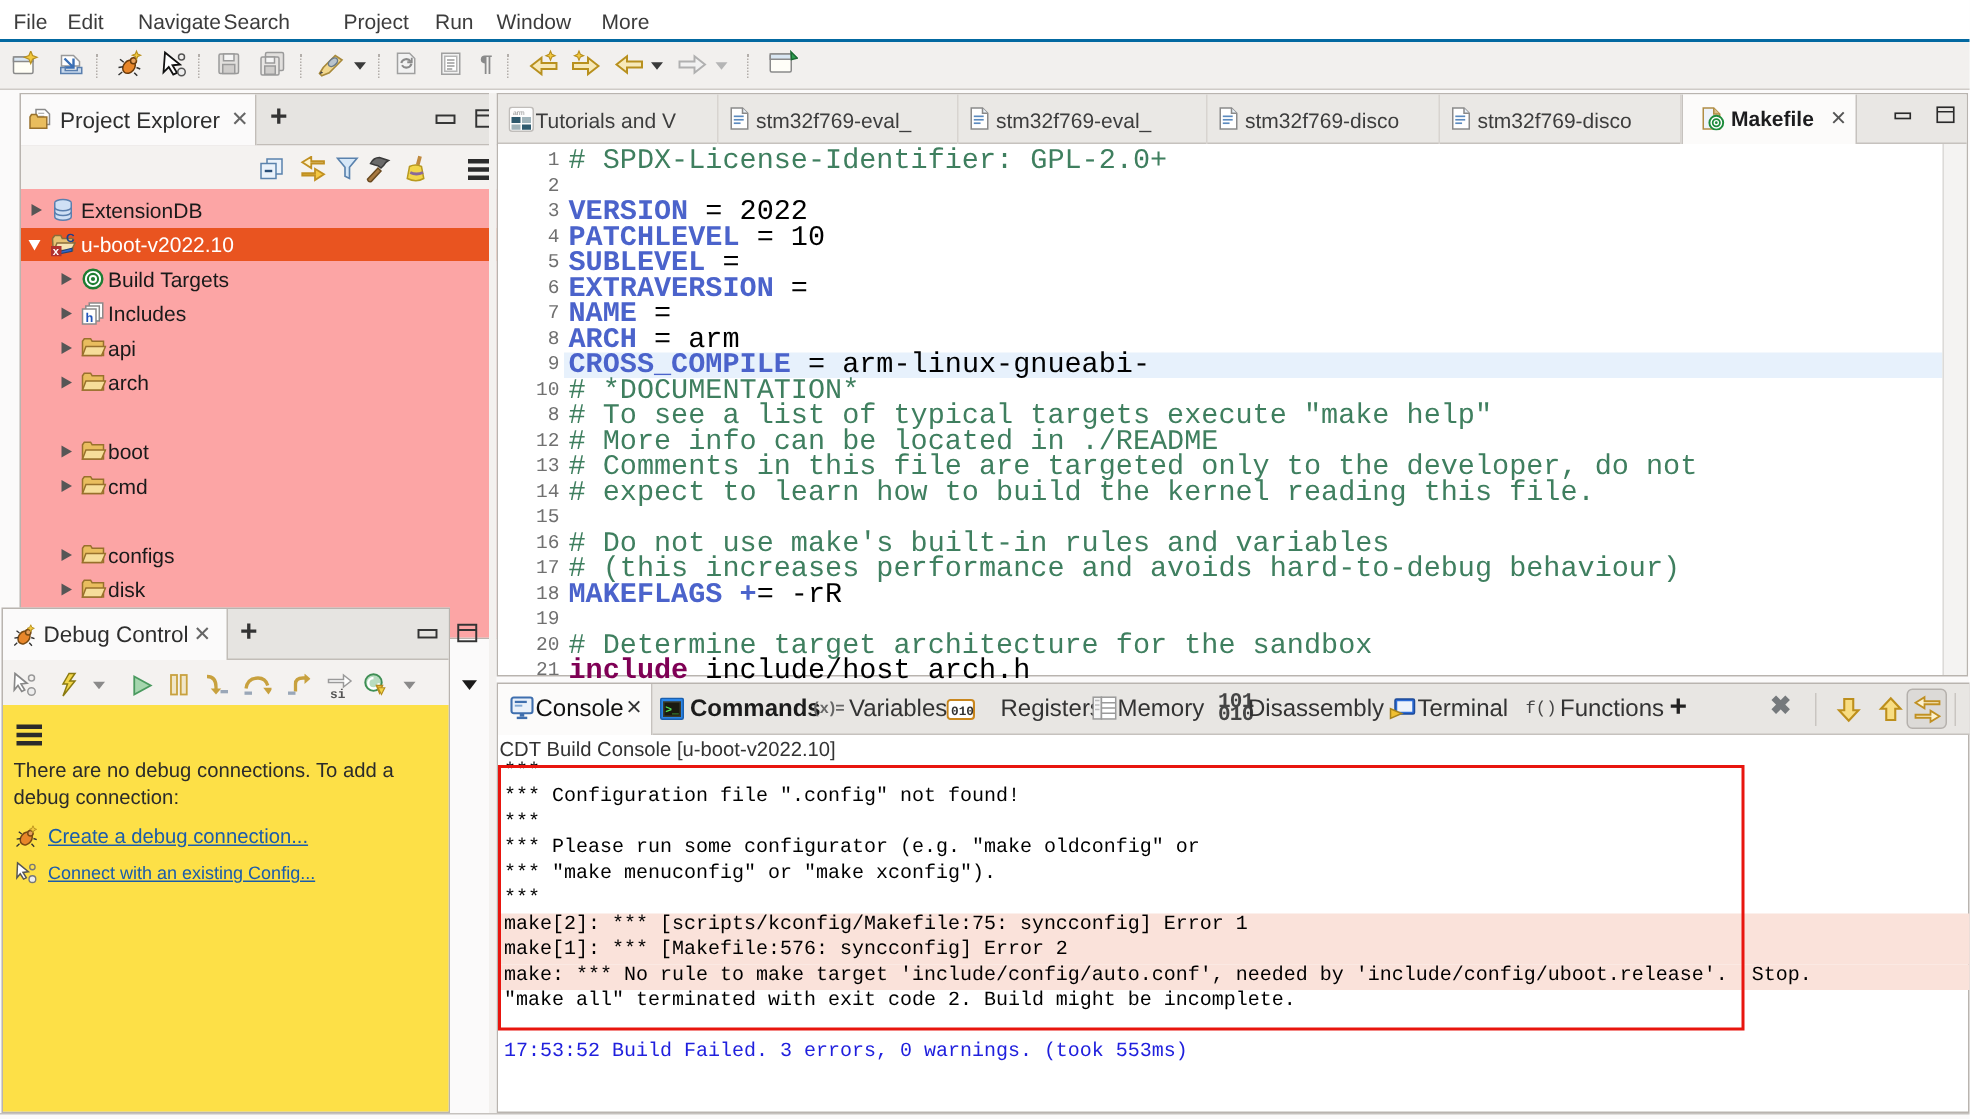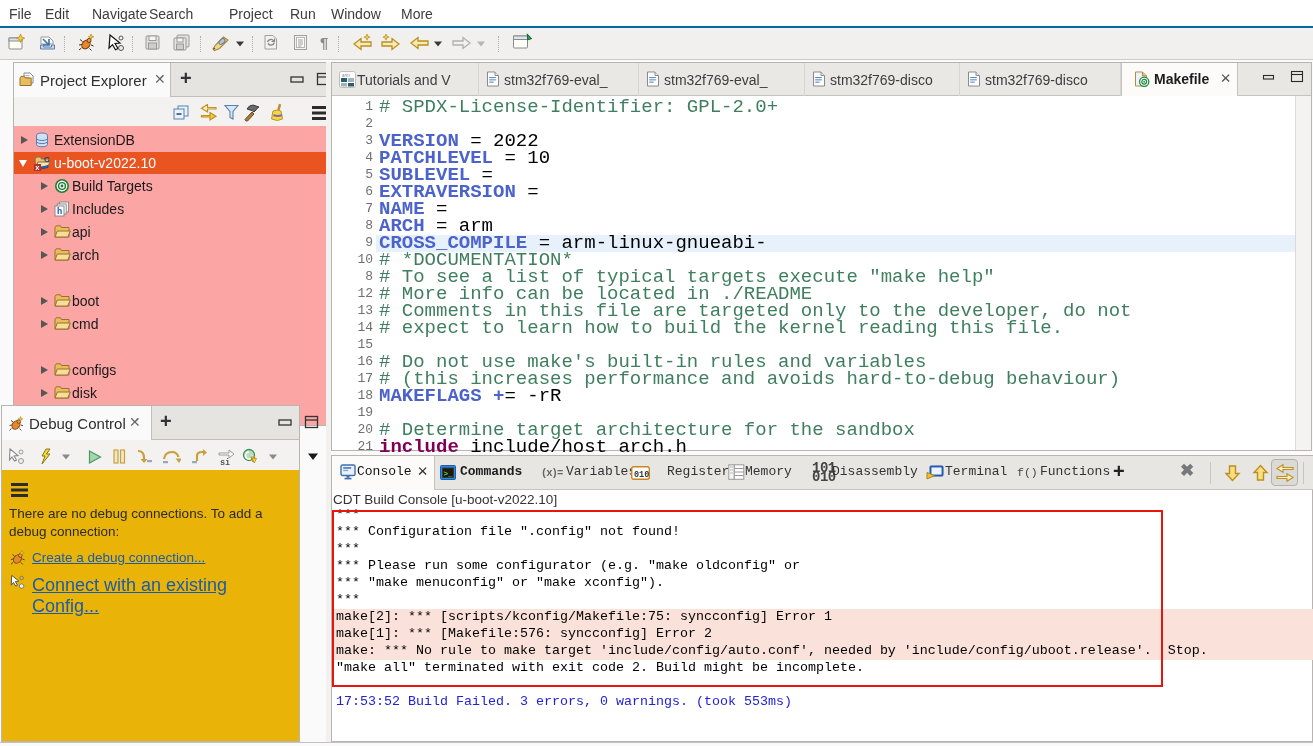--- a/index.html
+++ b/index.html
@@ -33,21 +33,21 @@
 #gutter { position:absolute; top:33px; left:0; width:15px; bottom:0; background:#f7f6f5; border-right:1px solid #eceae8; }
 .lnum { position:absolute; width:26px; text-align:right; font-family:"Liberation Mono",monospace; font-size:13px; color:#707070; }
 .cline { position:absolute; left:47px; font-family:"Liberation Mono",monospace; font-size:19px; line-height:17px; white-space:pre; color:#000; }
 .cm { color:#3f7f5f; }
 .mk { color:#4b63cb; font-weight:bold; }
 .kw { color:#7f0055; font-weight:bold; }
 
 
 #console { position:absolute; left:331px; top:455px; width:982px; height:287px; background:#ffffff; border:1px solid #b9b4af; }
 #contabs { position:absolute; top:0; left:0; width:981px; height:34px; background:#e8e6e3; border-bottom:1px solid #c6c2be; }
-.ctab { position:absolute; top:8px; font-size:13px; color:#333; white-space:nowrap;font-family:Liberation Mono, monospace; }
+.ctab { position:absolute; top:8px; font-size:16px; color:#333; white-space:nowrap; }
 #conlabel { position:absolute; top:36px; left:1px; font-size:13.5px; color:#333; }
 .conline { position:absolute; left:4px; font-family:"Liberation Mono",monospace; font-size:13.33px; white-space:pre; color:#000; }
 .pinkrow { position:absolute; left:0; width:981px; height:17px; background:#fae2da; }
 #redbox { position:absolute; left:0px; top:54px; width:831px; height:177px; border:2px solid #e8150e; }
 </style>
 </head>
 <body>
 <div id="root">
 
 <div id="menubar">
@@ -348,38 +348,38 @@
         <path d="M9 12 h6 v3 h-6 z" fill="none" stroke="none"></path>
         <path d="M10 10.5 h4.5 l-2.2 4.5 z" fill="#f3d64a" stroke="#b8901e" stroke-width="0.8"></path>
       </svg>
 <svg class="abs" style="left:266px;top:47px" width="10" height="8" viewBox="0 0 10 8">
         <path d="M1 1.5 h8 l-4 5 z" fill="#8a8a8a"></path>
       </svg>
 <svg class="abs" style="left:305px;top:46px" width="12" height="9" viewBox="0 0 12 9">
         <path d="M1 1.5 h10 l-5 6.5 z" fill="#1a1a1a"></path>
       </svg>
 
-  <div class="abs" style="left:0; top:64px; right:0; bottom:0; background:#eab308;">
+  <div class="abs" style="left:0; top:64px; right:0; bottom:0; background:#fde047;">
     <svg class="abs" style="left:8px;top:12px" width="20" height="16" viewBox="0 0 20 16">
           <path d="M1 2.5 h17 M1 8 h17 M1 13.5 h17" stroke="#2b2b2b" stroke-width="3"></path>
         </svg>
     <div class="abs" style="left:7px; top:35px; font-size:13.5px; color:#2b2b2b; width:278px; line-height:18px;">There are no debug connections. To add a debug connection:</div>
     <svg class="abs" style="left:7px;top:79px" width="18" height="17" viewBox="0 0 17 17">
           <ellipse cx="8" cy="10" rx="3.6" ry="4.6" fill="#e8862a" stroke="#7a4a12" transform="rotate(38 8 10)"></ellipse>
           <circle cx="10.8" cy="6.5" r="1.8" fill="#e8a05a" stroke="#7a4a12"></circle>
           <path d="M3.5 13.5 l-2 1.8 M4.2 10 l-2.6.4 M11.5 13.5 l1.8 2 M12.8 10 l2.2.8 M5 7 l-2-1.5 M12 5.5 l1.5-1.5" stroke="#333" stroke-width=".9"></path>
           <path d="M12.5 1.5 l.7 1.7 l1.7.7 l-1.7.7 l-.7 1.7 l-.7-1.7 l-1.7-.7 l1.7-.7 z" fill="#f3c93f" stroke="#b8901e" stroke-width=".6"></path>
         </svg>
     <div class="abs" style="left:30px; top:80px; font-size:13.5px; color:#1b5cab; text-decoration:underline;">Create a debug connection...</div>
     <svg class="abs" style="left:7px;top:104px" width="18" height="17" viewBox="0 0 20 18">
           <path d="M3 1 l8 6.5 l-4 .5 l2.5 4 l-2 1 l-2.5-4 l-2.5 3 z" fill="#fff" stroke="#555" stroke-width="1.1"></path>
           <circle cx="14" cy="4" r="2" fill="none" stroke="#777"></circle>
           <circle cx="14" cy="13" r="2.5" fill="#eee" stroke="#777"></circle>
         </svg>
-    <div class="abs" style="left:30px; top:105px; font-size:18px; color:#1b5cab; text-decoration:underline;">Connect with an existing Config...</div>
+    <div class="abs" style="left:30px; top:105px; font-size:12px; color:#1b5cab; text-decoration:underline;">Connect with an existing Config...</div>
   </div>
 </div>
 
 <div id="editor">
   <div id="edtabs">
         <div class="edtab" style="left:0px; width:147px;"></div>
 <svg class="abs" style="left:7px;top:8px" width="17" height="17" viewBox="0 0 17 17">
 <rect x="0.5" y="0.5" width="16" height="16" rx="2" fill="#fdfdfd" stroke="#c0bdba"></rect>
 <text x="3" y="5.5" font-size="4.5" fill="#8a8a8a" font-family="Liberation Sans">arm</text>
 <rect x="2" y="7" width="6" height="4" fill="#2e5a6e"></rect>

